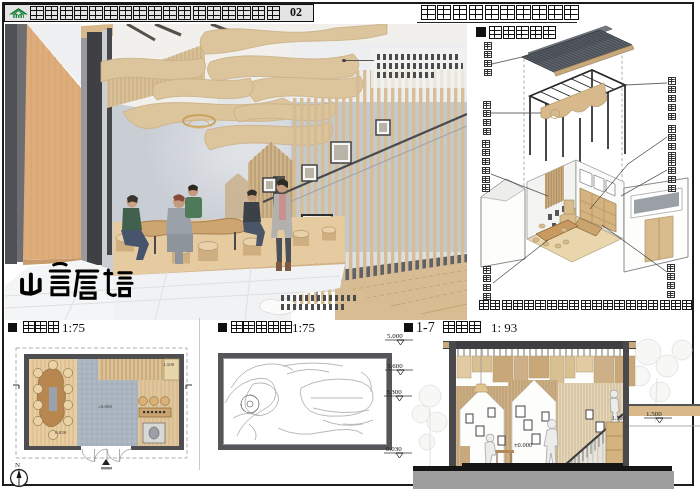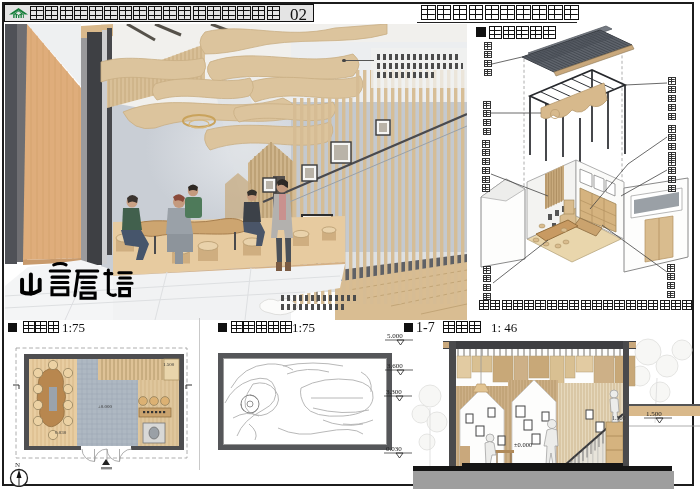--- a/index.html
+++ b/index.html
@@ -18,21 +18,21 @@
 <svg class="abs" style="left:9px;top:8px" width="19" height="10" viewBox="0 0 19 10">
 <polygon points="0,6.5 9.5,0 19,6.5 15.8,6.5 9.5,2.4 3.2,6.5" fill="#157f3a"></polygon>
 <polygon points="4.2,6.2 9.5,2.8 14.8,6.2 14.8,10 4.2,10" fill="#157f3a"></polygon>
 <polygon points="9.5,3.4 12.2,5.2 9.5,7 6.8,5.2" fill="#e8e8e8"></polygon>
 <rect x="5.6" y="6.6" width="1.1" height="3.4" fill="#e8e8e8"></rect>
     <rect x="8.0" y="7.2" width="1.1" height="2.8" fill="#e8e8e8"></rect>
     <rect x="10.4" y="7.2" width="1.1" height="2.8" fill="#e8e8e8"></rect>
     <rect x="12.8" y="6.6" width="1.1" height="3.4" fill="#e8e8e8"></rect>
 </svg>
 <div class="abs" style="left:30px;top:6px;white-space:nowrap"><span class="z" style="width:13.6px;height:13.6px;margin-right:1.2px;color:#101010"></span><span class="z" style="width:13.6px;height:13.6px;margin-right:1.2px;color:#101010"></span><span class="z" style="width:13.6px;height:13.6px;margin-right:1.2px;color:#101010"></span><span class="z" style="width:13.6px;height:13.6px;margin-right:1.2px;color:#101010"></span><span class="z" style="width:13.6px;height:13.6px;margin-right:1.2px;color:#101010"></span><span class="z" style="width:13.6px;height:13.6px;margin-right:1.2px;color:#101010"></span><span class="z" style="width:13.6px;height:13.6px;margin-right:1.2px;color:#101010"></span><span class="z" style="width:13.6px;height:13.6px;margin-right:1.2px;color:#101010"></span><span class="z" style="width:13.6px;height:13.6px;margin-right:1.2px;color:#101010"></span><span class="z" style="width:13.6px;height:13.6px;margin-right:1.2px;color:#101010"></span><span class="z" style="width:13.6px;height:13.6px;margin-right:1.2px;color:#101010"></span><span class="z" style="width:13.6px;height:13.6px;margin-right:1.2px;color:#101010"></span><span class="z" style="width:13.6px;height:13.6px;margin-right:1.2px;color:#101010"></span><span class="z" style="width:13.6px;height:13.6px;margin-right:1.2px;color:#101010"></span><span class="z" style="width:13.6px;height:13.6px;margin-right:1.2px;color:#101010"></span><span class="z" style="width:13.6px;height:13.6px;margin-right:1.2px;color:#101010"></span><span class="z" style="width:13.6px;height:13.6px;margin-right:1.2px;color:#101010"></span></div>
-<div class="abs" style="left:290px;top:5px;font-size:17px;font-weight:normal;color:#111">02</div>
+<div class="abs" style="left:290px;top:5px;font-size:12px;font-weight:bold;color:#111">02</div>
 <div class="abs" style="left:421px;top:5px;white-space:nowrap"><span class="z" style="width:14.5px;height:14.5px;margin-right:1.4px;color:#101010"></span><span class="z" style="width:14.5px;height:14.5px;margin-right:1.4px;color:#101010"></span><span class="z" style="width:14.5px;height:14.5px;margin-right:1.4px;color:#101010"></span><span class="z" style="width:14.5px;height:14.5px;margin-right:1.4px;color:#101010"></span><span class="z" style="width:14.5px;height:14.5px;margin-right:1.4px;color:#101010"></span><span class="z" style="width:14.5px;height:14.5px;margin-right:1.4px;color:#101010"></span><span class="z" style="width:14.5px;height:14.5px;margin-right:1.4px;color:#101010"></span><span class="z" style="width:14.5px;height:14.5px;margin-right:1.4px;color:#101010"></span><span class="z" style="width:14.5px;height:14.5px;margin-right:1.4px;color:#101010"></span><span class="z" style="width:14.5px;height:14.5px;margin-right:1.4px;color:#101010"></span></div>
 <div class="abs" style="left:417px;top:21.5px;width:160px;height:1.6px;background:#222"></div>
 <svg class="abs" style="left:5px;top:24px" width="462" height="296" viewBox="0 0 462 296">
 <rect width="462" height="296" fill="#fff"></rect>
 <rect x="96" y="0" width="366" height="264" fill="#c9ced5"></rect>
 <polygon points="96,0 462,0 462,44 350,62 210,97 96,77" fill="#f1f0ed"></polygon>
 <defs>
       <radialGradient id="lg" cx="50%" cy="50%" r="50%">
         <stop offset="0%" stop-color="#e3e6ea"></stop>
         <stop offset="100%" stop-color="#e3e6ea" stop-opacity="0"></stop>
@@ -455,21 +455,21 @@
 <div class="abs" style="left:479px;top:300px;white-space:nowrap"><span class="z" style="width:10.2px;height:10.2px;margin-right:1.1px;color:#1c1c1c"></span><span class="z" style="width:10.2px;height:10.2px;margin-right:1.1px;color:#1c1c1c"></span><span class="z" style="width:10.2px;height:10.2px;margin-right:1.1px;color:#1c1c1c"></span><span class="z" style="width:10.2px;height:10.2px;margin-right:1.1px;color:#1c1c1c"></span><span class="z" style="width:10.2px;height:10.2px;margin-right:1.1px;color:#1c1c1c"></span><span class="z" style="width:10.2px;height:10.2px;margin-right:1.1px;color:#1c1c1c"></span><span class="z" style="width:10.2px;height:10.2px;margin-right:1.1px;color:#1c1c1c"></span><span class="z" style="width:10.2px;height:10.2px;margin-right:1.1px;color:#1c1c1c"></span><span class="z" style="width:10.2px;height:10.2px;margin-right:1.1px;color:#1c1c1c"></span><span class="z" style="width:10.2px;height:10.2px;margin-right:1.1px;color:#1c1c1c"></span><span class="z" style="width:10.2px;height:10.2px;margin-right:1.1px;color:#1c1c1c"></span><span class="z" style="width:10.2px;height:10.2px;margin-right:1.1px;color:#1c1c1c"></span><span class="z" style="width:10.2px;height:10.2px;margin-right:1.1px;color:#1c1c1c"></span><span class="z" style="width:10.2px;height:10.2px;margin-right:1.1px;color:#1c1c1c"></span><span class="z" style="width:10.2px;height:10.2px;margin-right:1.1px;color:#1c1c1c"></span><span class="z" style="width:10.2px;height:10.2px;margin-right:1.1px;color:#1c1c1c"></span><span class="z" style="width:10.2px;height:10.2px;margin-right:1.1px;color:#1c1c1c"></span><span class="z" style="width:10.2px;height:10.2px;margin-right:1.1px;color:#1c1c1c"></span><span class="z" style="width:10.2px;height:10.2px;margin-right:1.1px;color:#1c1c1c"></span></div>
 <div class="abs" style="left:8px;top:323px;width:8.5px;height:8.5px;background:#111"></div>
 <div class="abs" style="left:23px;top:321px;white-space:nowrap"><span class="z" style="width:11.5px;height:11.5px;margin-right:0.8px;color:#101010"></span><span class="z" style="width:11.5px;height:11.5px;margin-right:0.8px;color:#101010"></span><span class="z" style="width:11.5px;height:11.5px;margin-right:0.8px;color:#101010"></span></div>
 <div class="abs" style="left:62px;top:320px;font-size:13px;color:#111">1:75</div>
 <div class="abs" style="left:218px;top:323px;width:8.5px;height:8.5px;background:#111"></div>
 <div class="abs" style="left:231px;top:321px;white-space:nowrap"><span class="z" style="width:11.5px;height:11.5px;margin-right:0.8px;color:#101010"></span><span class="z" style="width:11.5px;height:11.5px;margin-right:0.8px;color:#101010"></span><span class="z" style="width:11.5px;height:11.5px;margin-right:0.8px;color:#101010"></span><span class="z" style="width:11.5px;height:11.5px;margin-right:0.8px;color:#101010"></span><span class="z" style="width:11.5px;height:11.5px;margin-right:0.8px;color:#101010"></span></div>
 <div class="abs" style="left:292px;top:320px;font-size:13px;color:#111">1:75</div>
 <div class="abs" style="left:404px;top:323px;width:8.5px;height:8.5px;background:#111"></div>
 <div class="abs" style="left:416px;top:320px;font-size:14px;color:#111">1-7</div>
 <div class="abs" style="left:443px;top:321px;white-space:nowrap"><span class="z" style="width:12px;height:12px;margin-right:0.9px;color:#101010"></span><span class="z" style="width:12px;height:12px;margin-right:0.9px;color:#101010"></span><span class="z" style="width:12px;height:12px;margin-right:0.9px;color:#101010"></span></div>
-<div class="abs" style="left:491px;top:320px;font-size:13px;color:#111">1: 46</div>
+<div class="abs" style="left:491px;top:320px;font-size:13px;color:#111">1: 93</div>
 <div class="abs" style="left:199px;top:318px;width:1px;height:152px;background:#c9c9c9"></div>
 <svg class="abs" style="left:5px;top:335px" width="195" height="152" viewBox="0 0 195 152">
 <rect x="11" y="13" width="171" height="110" fill="none" stroke="#999" stroke-width="0.8" stroke-dasharray="4,2.5"></rect>
 <rect x="19" y="19" width="160" height="96" fill="#4e4e50"></rect>
 <rect x="24" y="24" width="150" height="87" fill="#aeb8c2"></rect>
 <rect x="24" y="24" width="48" height="87" fill="#e8cda1"></rect>
 <g stroke="#d4b384" stroke-width="0.8">
       <line x1="28" y1="24" x2="28" y2="111"></line>
       <line x1="32" y1="24" x2="32" y2="111"></line>
       <line x1="36" y1="24" x2="36" y2="111"></line>

